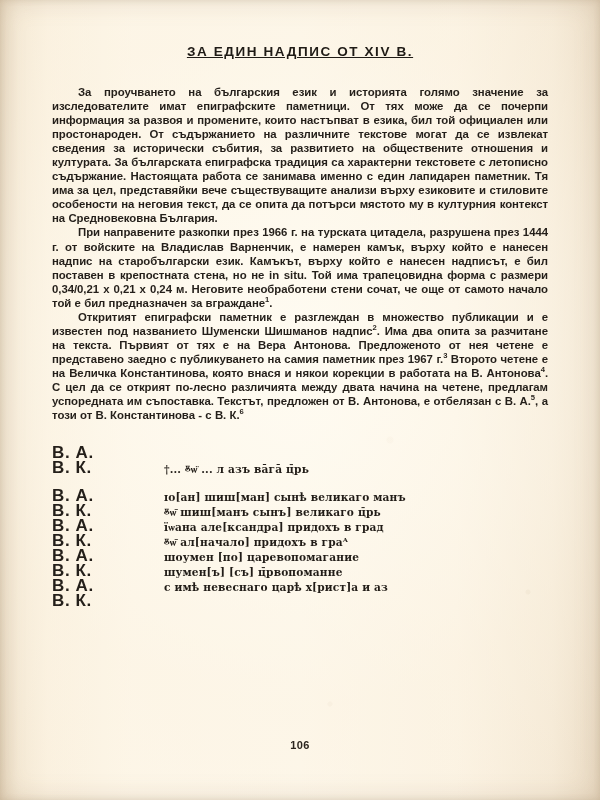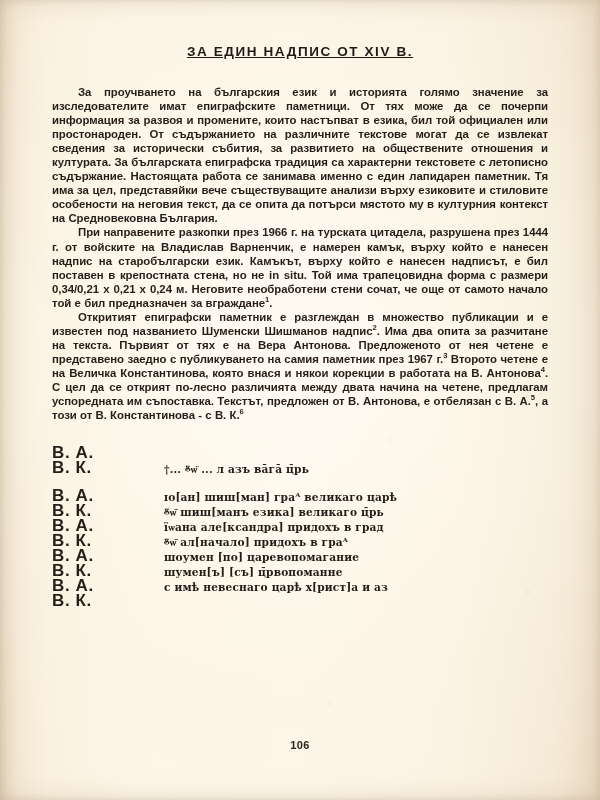--- a/index.html
+++ b/index.html
@@ -200,25 +200,25 @@
         </div>
         <div class="insc-row">
           <span class="insc-label">В. К.</span>
           <span class="insc-text">†... ⰻѡ̈ ... л азъ вāгā ц̄рь</span>
         </div>
       </div>
 
       <div class="insc-group">
         <div class="insc-row">
           <span class="insc-label">В. А.</span>
-          <span class="insc-text">ɪо[ан] шиш[ман] граᴬ великаго царѣ</span>
-        </div>
-        <div class="insc-row">
-          <span class="insc-label">В. К.</span>
-          <span class="insc-text">ⰻѡ̄ шиш[манъ езика] великаго ц̄рь</span>
+          <span class="insc-text">ɪо[ан] шиш[ман] сынѣ великаго манъ</span>
+        </div>
+        <div class="insc-row">
+          <span class="insc-label">В. К.</span>
+          <span class="insc-text">ⰻѡ̄ шиш[манъ сынъ] великаго ц̄рь</span>
         </div>
         <div class="insc-row">
           <span class="insc-label">В. А.</span>
           <span class="insc-text">їѡана але[ксандра] придохъ в град</span>
         </div>
         <div class="insc-row">
           <span class="insc-label">В. К.</span>
           <span class="insc-text">ⰻѡ̄ ал[начало] придохъ в граᴬ</span>
         </div>
         <div class="insc-row">

